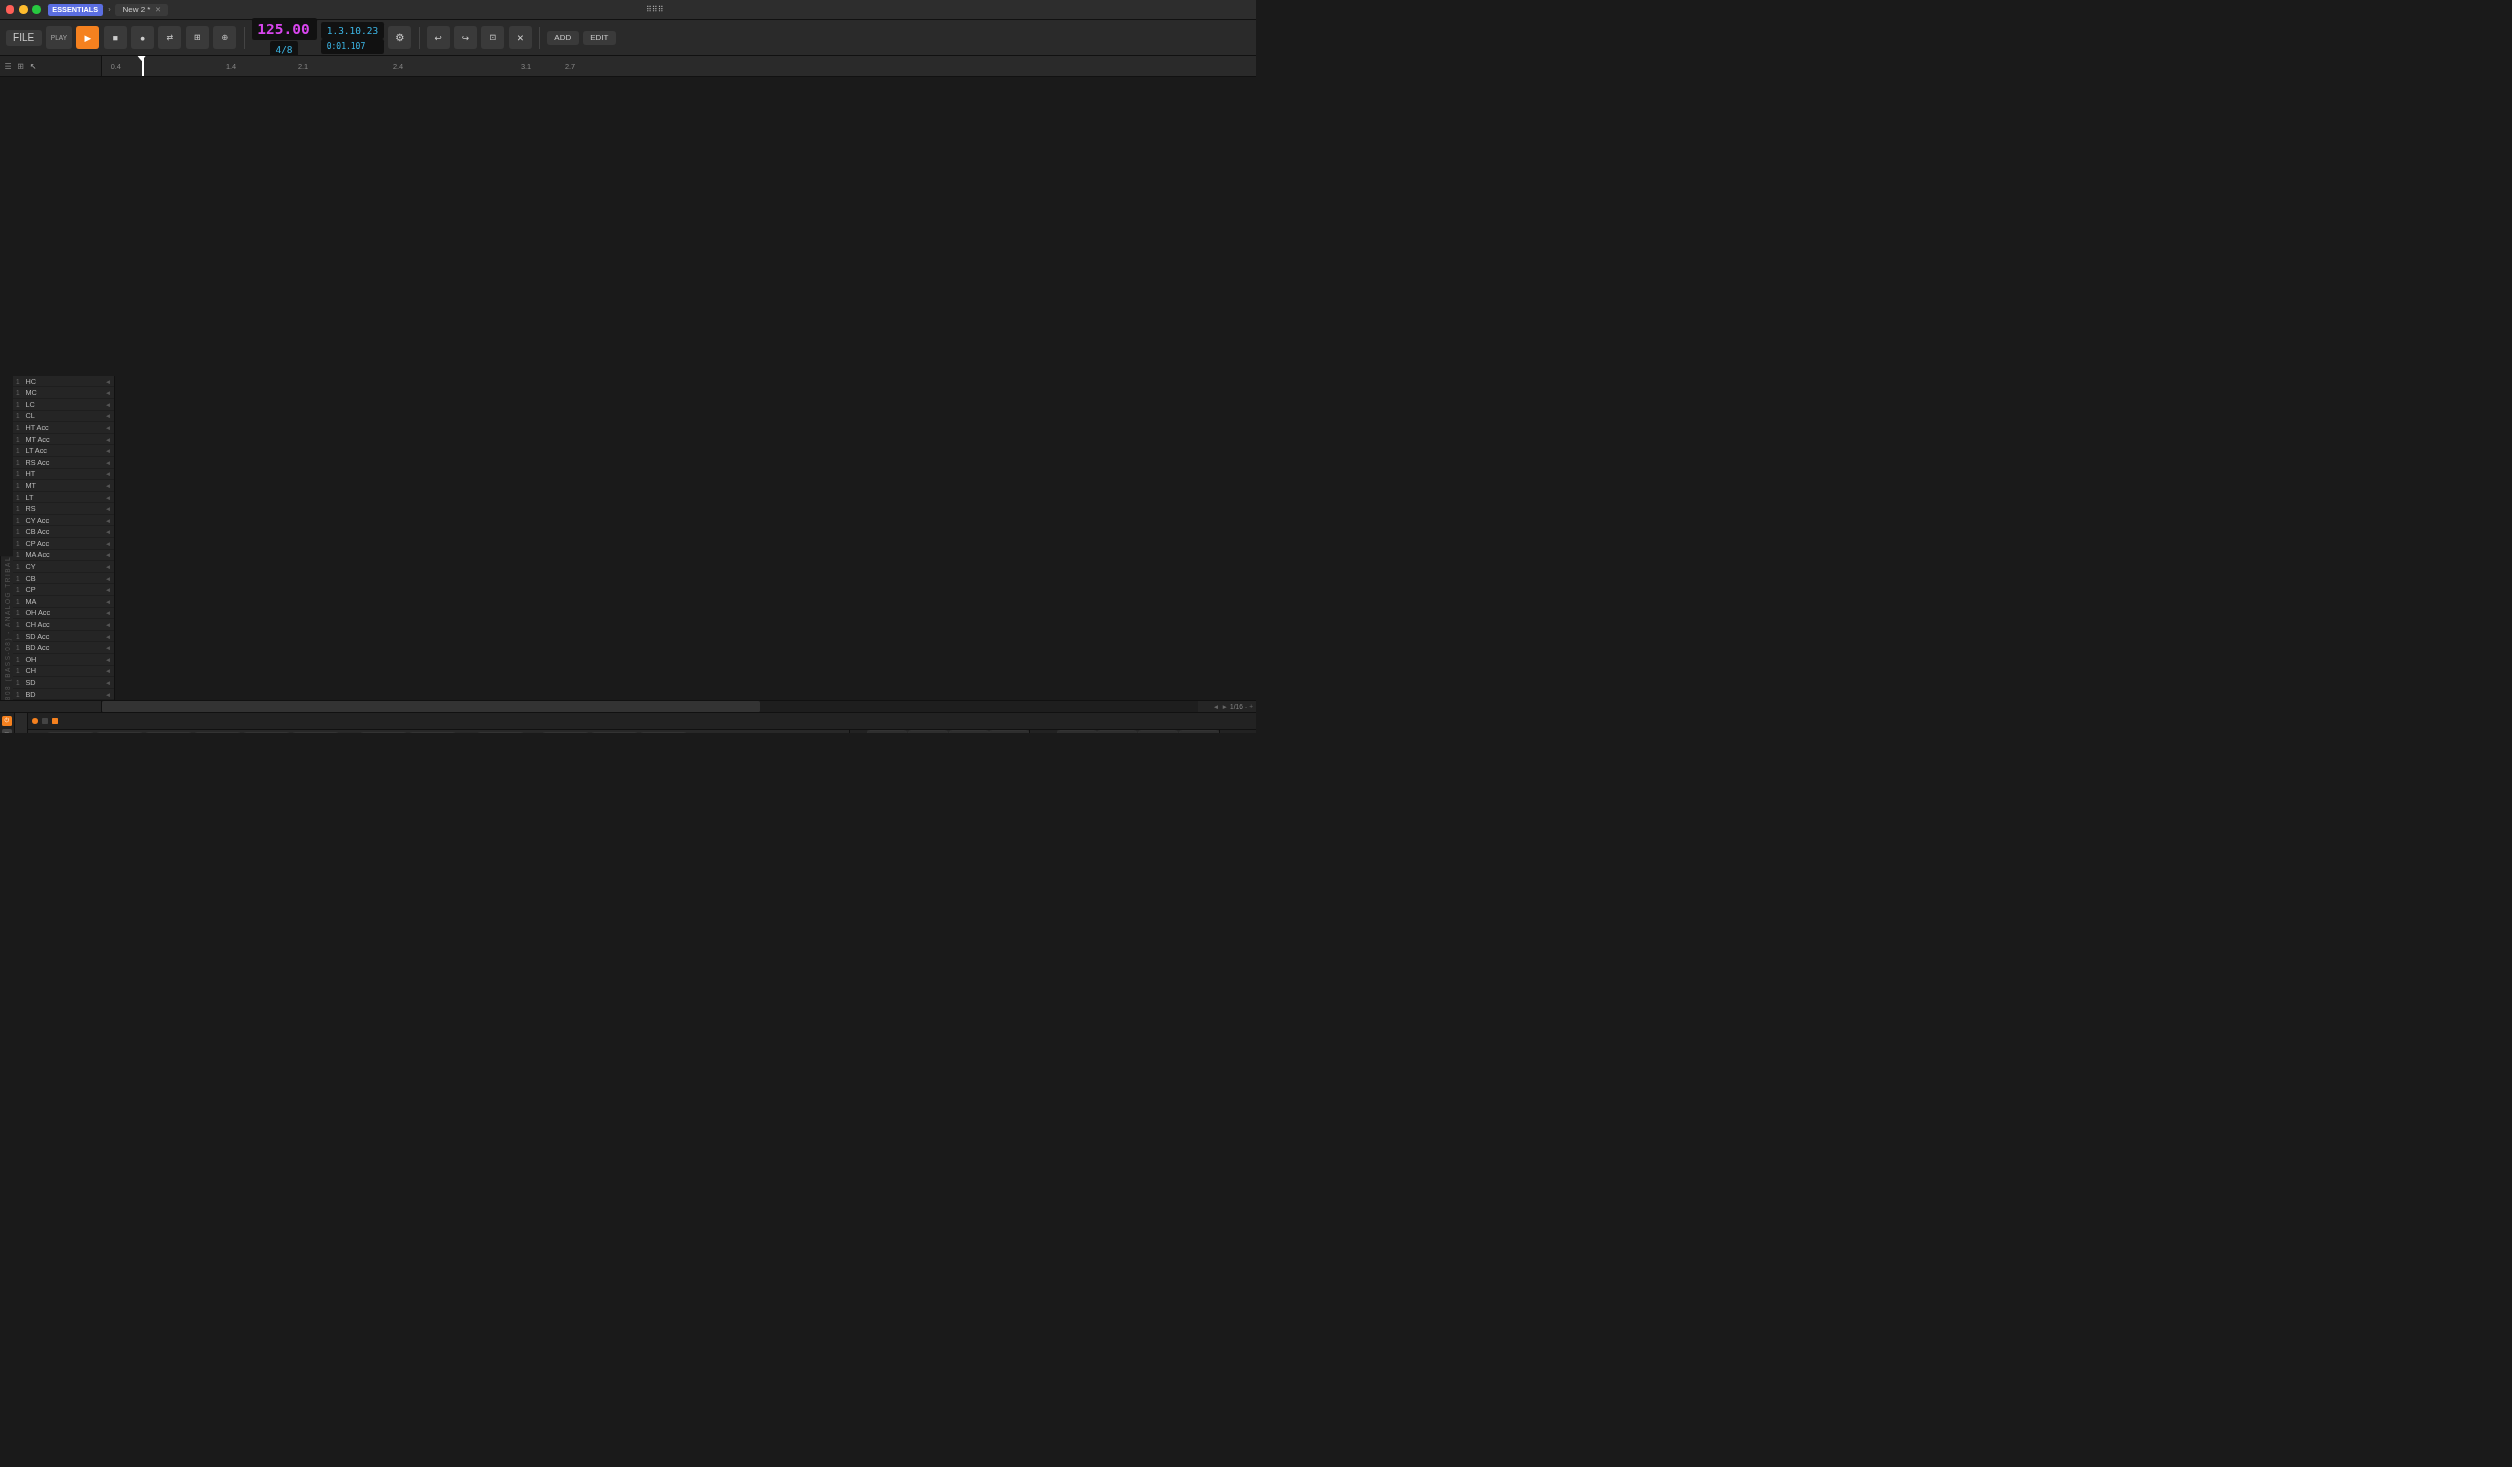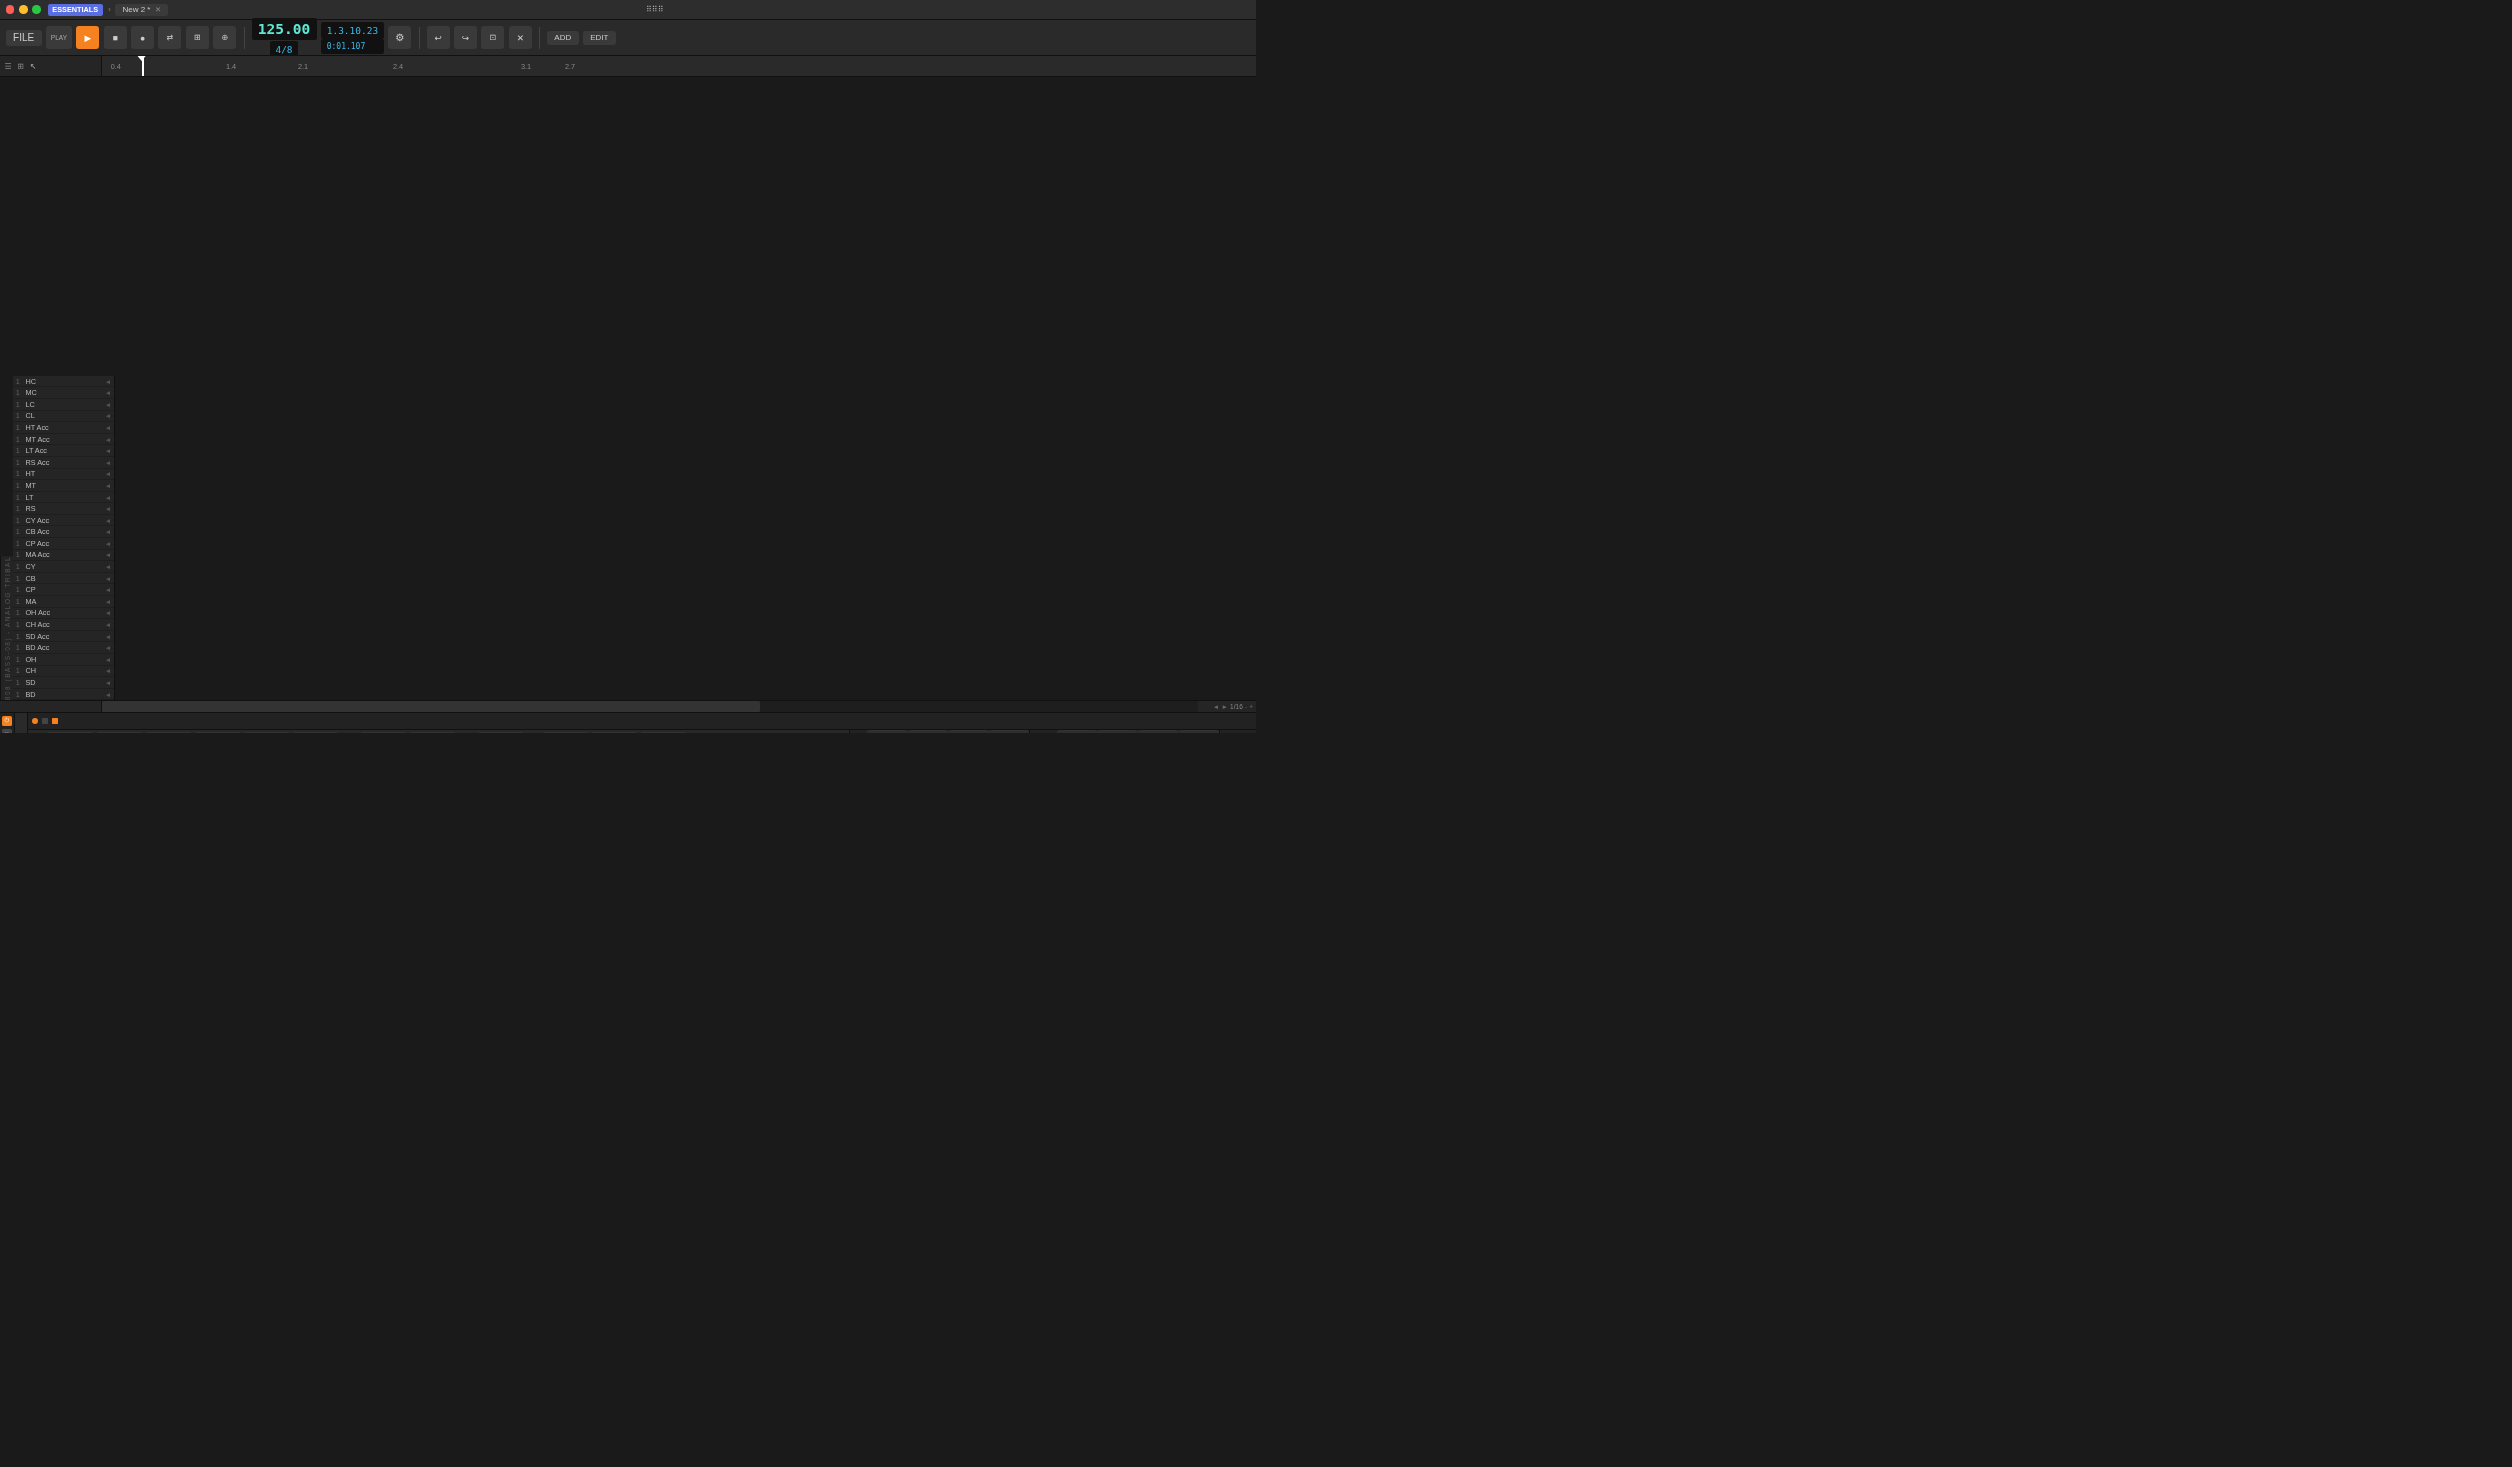--- a/index.html
+++ b/index.html
@@ -84,27 +84,27 @@
       background: #3a3a3a;
       border: none;
       color: #ccc;
       padding: 2.9px 7.3px;
       border-radius: 2.9px;
       font-size: 10px;
       cursor: pointer;
     }
     .tempo-display {
       background: #111;
-      color: #5eead4;
+      color: #d946ef;
       font-size: 14.5px;
       font-weight: bold;
       padding: 2.9px 5.8px;
       border-radius: 2.2px;
       font-family: monospace;
-      text-align: center;
+      text-align: left;
       min-width: 65px;
     }
     .time-sig {
       background: #111;
       color: #3db8e8;
       font-size: 9.5px;
       padding: 2.9px 5.8px;
       border-radius: 2.2px;
       font-family: monospace;
       text-align: center;

